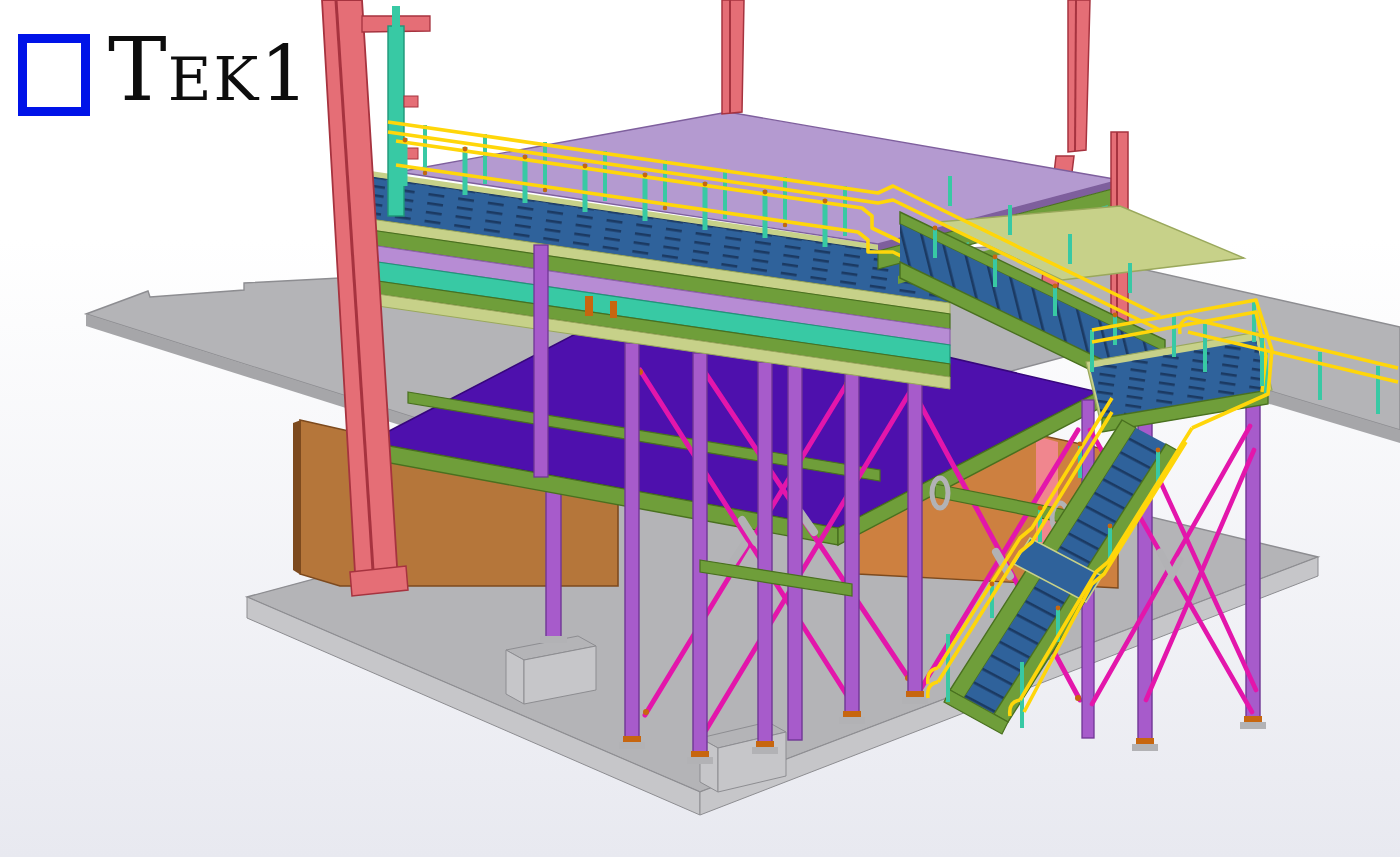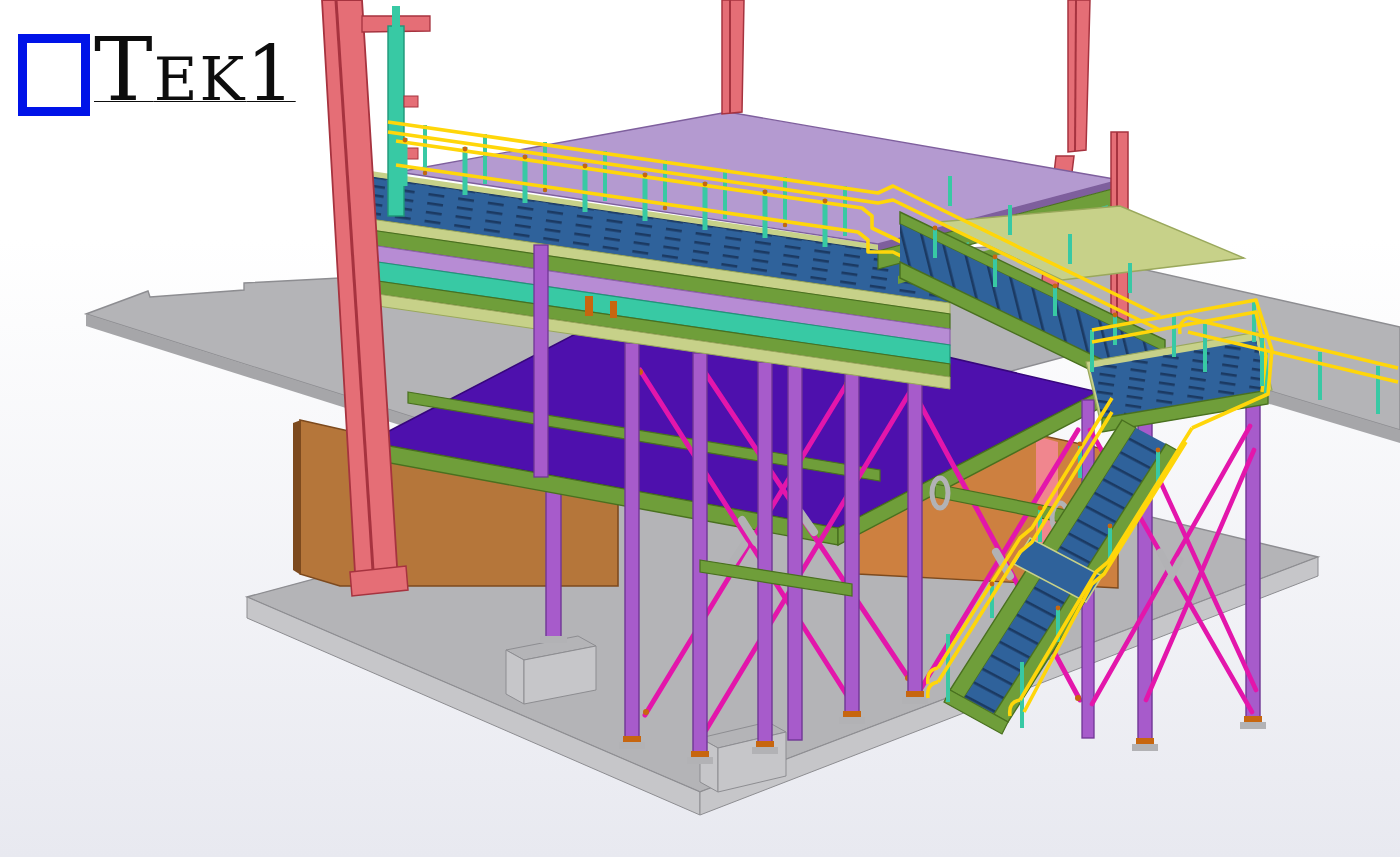--- a/index.html
+++ b/index.html
@@ -2,21 +2,21 @@
 <html style="--bg-top: #ffffff; --bg-bottom: #e8e9f0; --logo-blue: #0013e8; --logo-ink: #0d0d0d; --concrete: #b4b4b7; --concrete-light: #c6c6c9; --concrete-face: #a6a6a9; --concrete-edge: #8d8d91; --lavender: #b49ad0; --lavender-edge: #7e5f9d; --indigo: #4e10ad; --indigo-dark: #37077c; --olive: #6f9e3a; --olive-dark: #49701f; --pale: #c7d189; --pale-dark: #9aa85c; --teal: #38c9a4; --teal-dark: #1f9678; --lilac: #b78cd4; --lilac-dark: #8e62ab; --grate: #2f629b; --grate-dark: #1b3a63; --yellow: #ffd60a; --yellow-deep: #dfa400; --red: #e56e76; --red-dark: #a6333f; --purple: #a75bcb; --purple-dark: #703795; --magenta: #e316ab; --brown: #b5763a; --brown-dark: #7d4a1e; --orange-wall: #cd8040; --salmon: #f0868e; --rust: #c7660f; --gusset: #b2b2b5;"><head>
 <meta charset="utf-8">
 <style>
   html,body{margin:0;padding:0;background:#444;}
   .stage{position:relative;width:1400px;height:857px;overflow:hidden;
          background:linear-gradient(180deg,var(--bg-top,#ffffff) 0%,var(--bg-top,#ffffff) 28%,var(--bg-bottom,#e8e9f0) 100%);
          font-family:"DejaVu Serif","Liberation Serif",serif;}
   .stage svg{position:absolute;left:0;top:0;}
   .logo{position:absolute;left:18px;top:26px;display:flex;align-items:flex-start;z-index:5;}
   .logo-box{width:54px;height:64px;border:9px solid var(--logo-blue,#0013e8);margin-top:8px;background:transparent;}
-  .logo-text{color:var(--logo-ink,#0d0d0d);line-height:1;margin-left:4px;letter-spacing:1px;text-decoration:underline;}
+  .logo-text{color:var(--logo-ink,#0d0d0d);line-height:1;margin-left:18px;letter-spacing:1px;}
   .logo-text .t{font-size:88px;}
   .logo-text .ek{font-size:60px;letter-spacing:2px;}
   .logo-text .one{font-size:76px;}
   polygon,rect,line,polyline,path,circle{shape-rendering:auto;}
 </style>
 </head>
 <body>
 
 <div class="stage">
 

